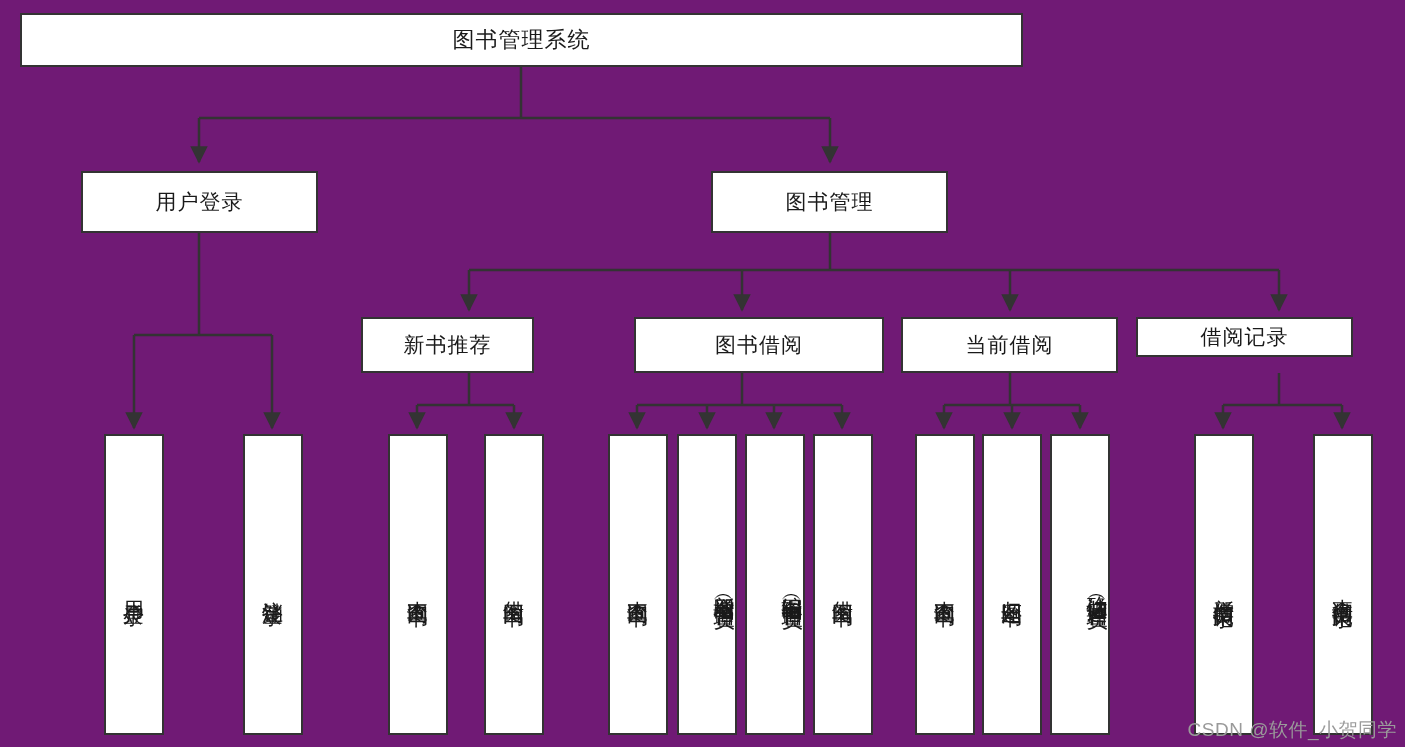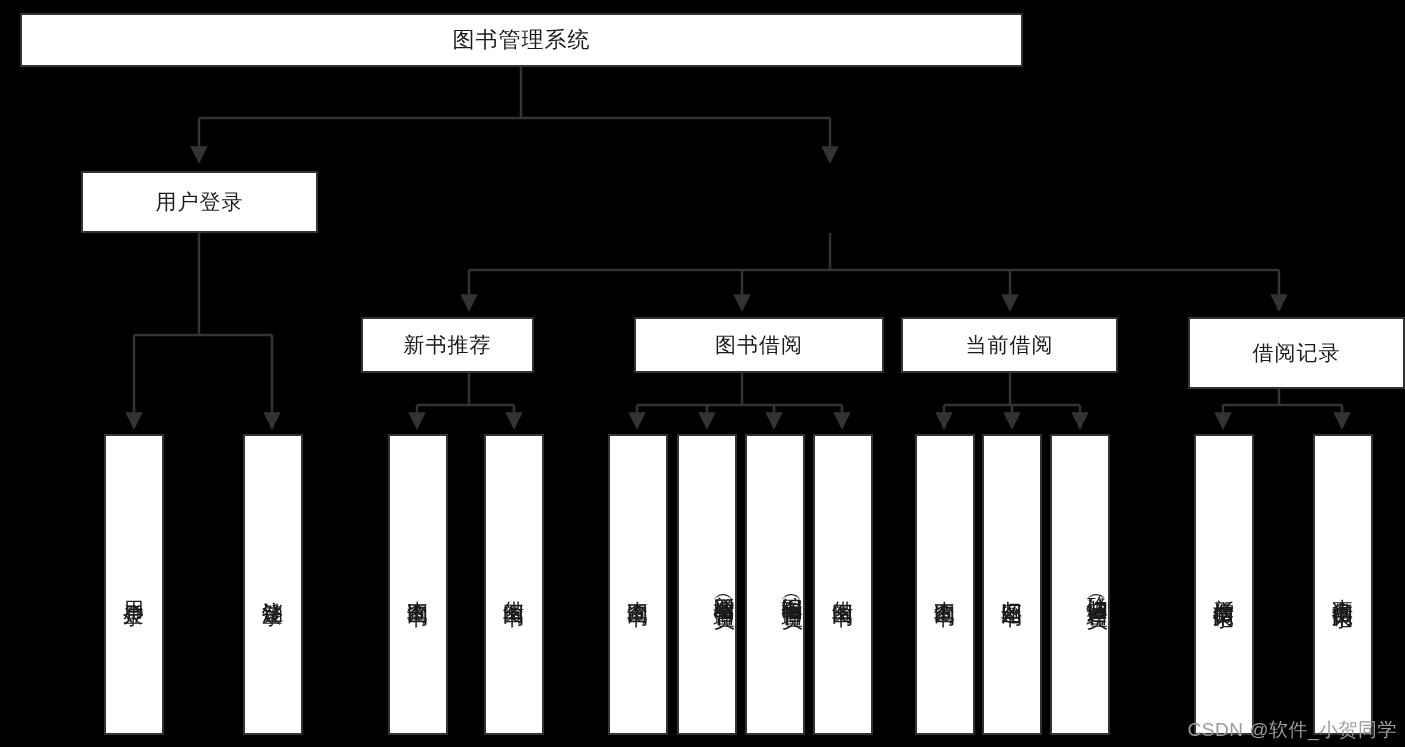--- a/index.html
+++ b/index.html
@@ -5,21 +5,21 @@
   * { box-sizing: border-box; }
   html, body {
     margin: 0; padding: 0;
     background: #ffffff;
     font-family: "Liberation Sans", "DejaVu Sans", sans-serif;
   }
   #canvas {
     position: relative;
     width: 1405px;
     height: 747px;
-    background: #000000;
+    background: #701a75;
     overflow: hidden;
   }
   svg#wires {
     position: absolute;
     left: 0; top: 0;
     width: 1405px; height: 747px;
     pointer-events: none;
   }
   .node {
     position: absolute;
@@ -117,31 +117,34 @@
     </g>
   </svg>
 
   <div class="node h root" style="left:20px; top:13px; width:1003px; height:54px;">
     <span>图书管理系统</span>
   </div>
 
   <div class="node h" style="left:81px; top:171px; width:237px; height:62px;">
     <span>用户登录</span>
   </div>
+  <div class="node h" style="left:711px; top:171px; width:237px; height:62px;">
+    <span>图书管理</span>
+  </div>
 
   <div class="node h" style="left:361px; top:317px; width:173px; height:56px;">
     <span>新书推荐</span>
   </div>
   <div class="node h" style="left:634px; top:317px; width:250px; height:56px;">
     <span>图书借阅</span>
   </div>
   <div class="node h" style="left:901px; top:317px; width:217px; height:56px;justify-content:center;">
     <span>当前借阅</span>
   </div>
-  <div class="node h" style="left:1188px; top:317px; width:217px; height:72px;">
+  <div class="node h" style="left:1136px; top:317px; width:217px; height:40px;">
     <span>借阅记录</span>
   </div>
 
   <div class="node v center" style="left:104px; top:434px; width:60px; height:301px;">
     <span>用户登录</span>
   </div>
   <div class="node v center" style="left:243px; top:434px; width:60px; height:301px;">
     <span>注销登录</span>
   </div>
 

